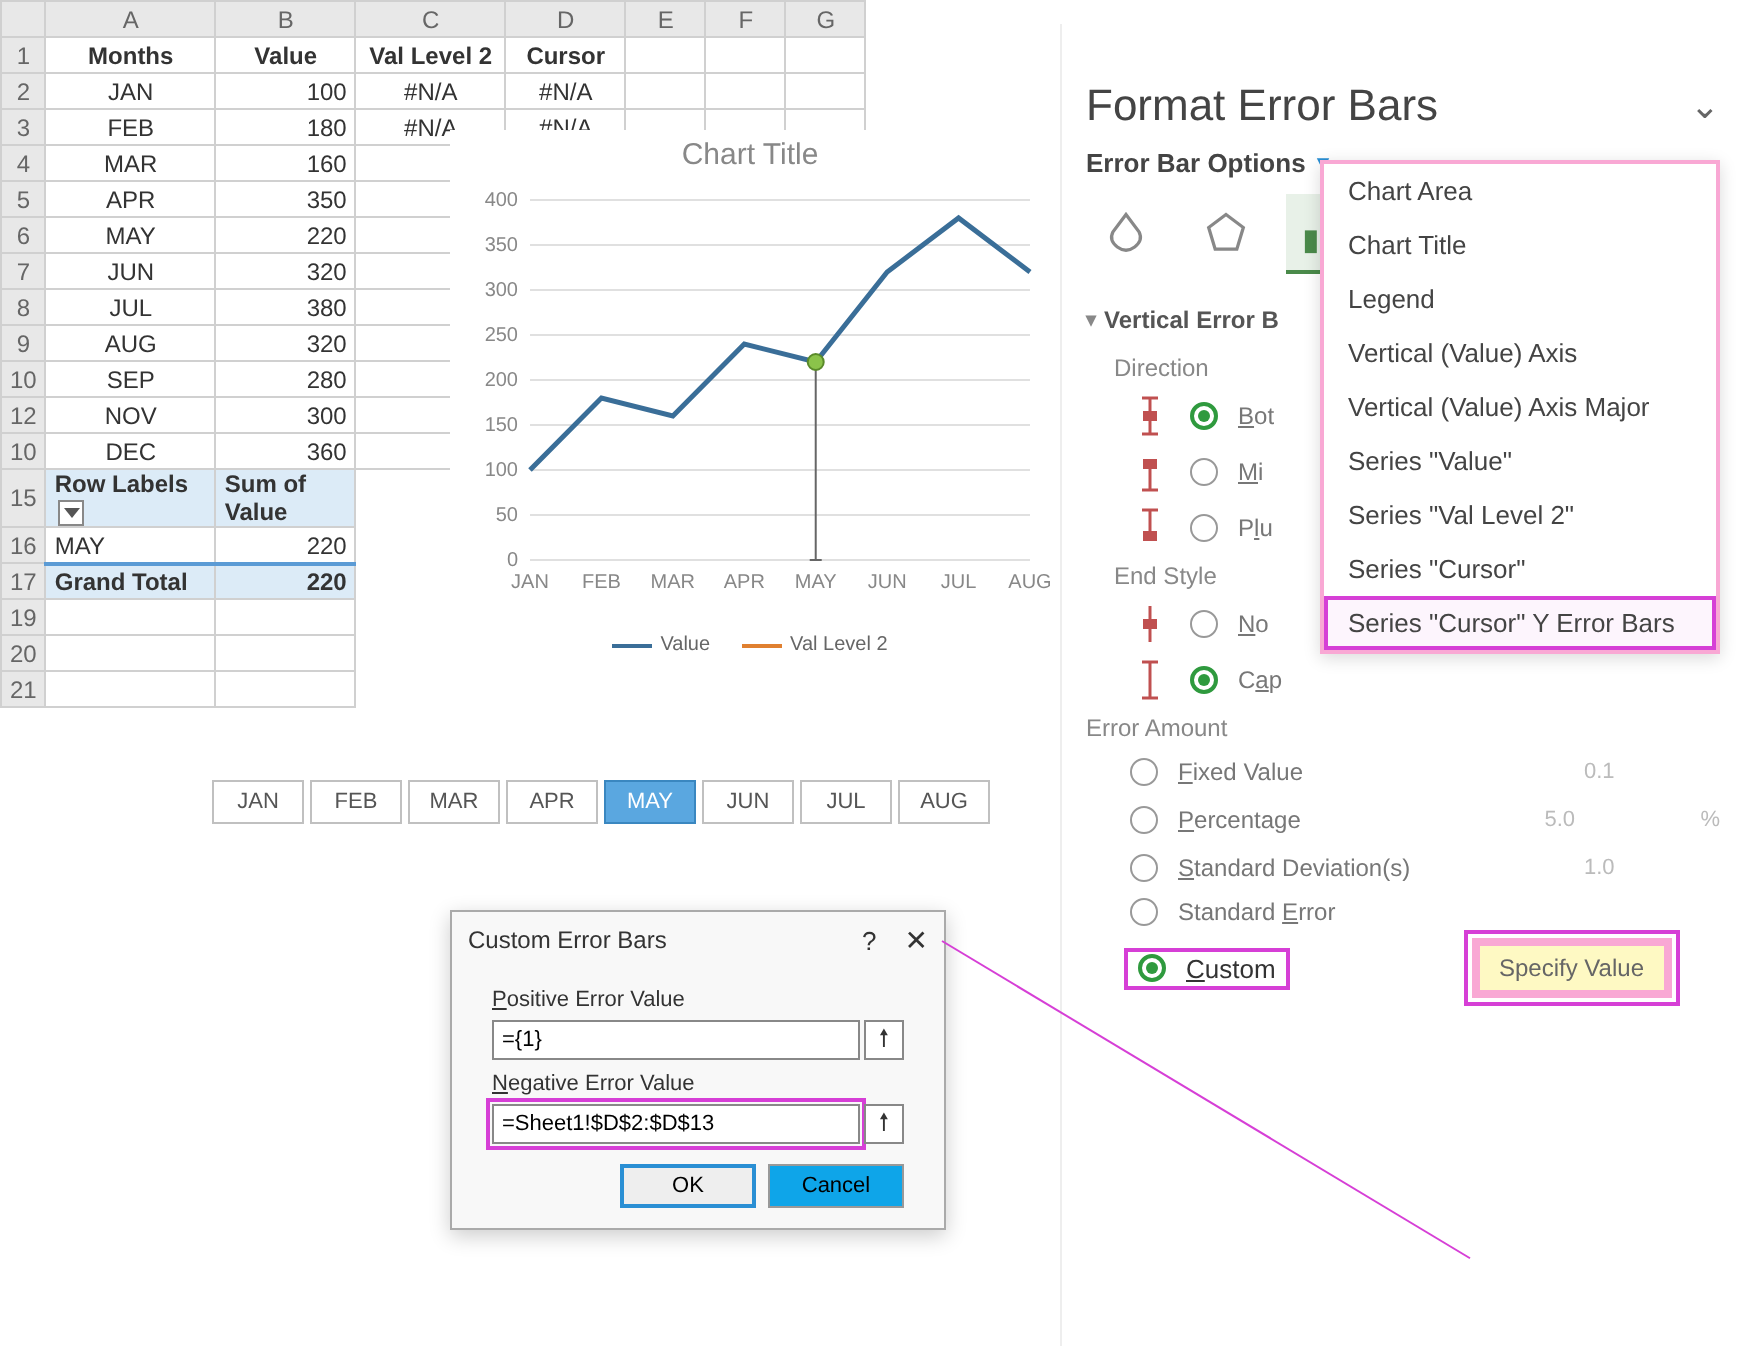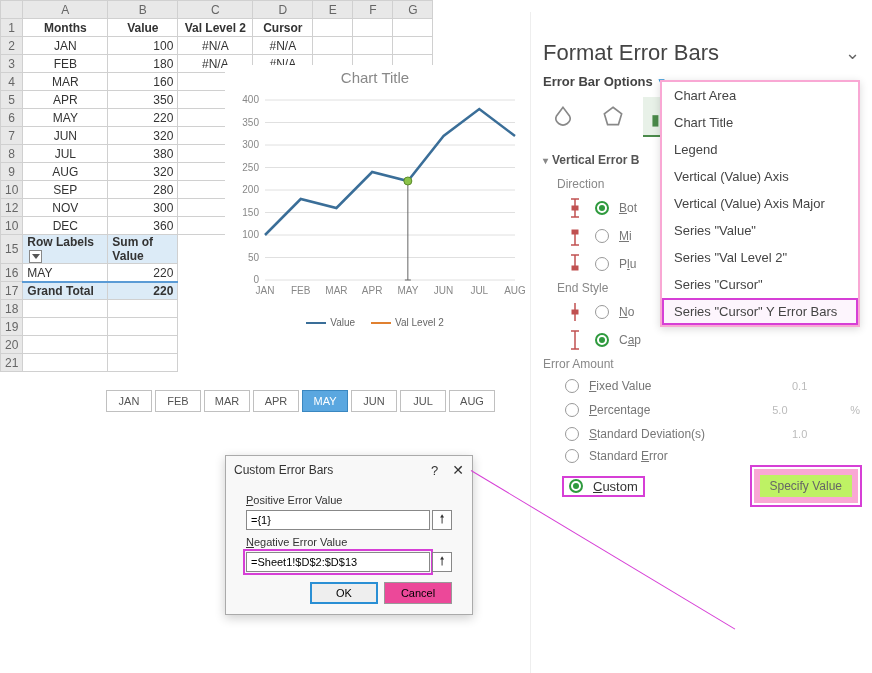--- a/index.html
+++ b/index.html
@@ -42,21 +42,21 @@
   .dlg-title .t { flex: 1; }
   .dlg-title .q { margin-right: 14px; font-size: 13px; }
   .dlg-title .x { font-size: 14px; }
   .dlg-body { padding: 4px 20px 10px; }
   .dlg-label { font-size: 11px; margin: 6px 0 4px; }
   .dlg-input-row { display: flex; gap: 2px; }
   .dlg-input { flex: 1; border: 1px solid #888; height: 20px; padding: 0 4px; font-size: 11px; background: #fff; }
   .dlg-input.hl { outline: 2px solid #d63fd6; outline-offset: 1px; }
   .dlg-pick { width: 20px; height: 20px; border: 1px solid #888; background: #fff; display: flex; align-items: center; justify-content: center; font-size: 12px; }
   .dlg-btns { display: flex; justify-content: flex-end; gap: 6px; margin-top: 10px; }
-  .dlg-btn { width: 68px; height: 22px; border: 1px solid #999; background: #ec4899; font-size: 11px; }
+  .dlg-btn { width: 68px; height: 22px; border: 1px solid #999; background: #0ea5e9; font-size: 11px; }
   .dlg-btn.ok { border: 2px solid #2a8fd4; background: #eee; }
   
   
   .pane { position: absolute; left: 530px; top: 12px; width: 342px; height: 673px; background: #fff; padding: 20px 12px 0; border-left: 1px solid #eee; }
   .pane-title { font-size: 22px; color: #444; font-weight: 300; margin: 8px 0 8px; display: flex; align-items: center; }
   .pane-title .chev { margin-left: auto; font-size: 18px; color: #666; }
   .pane-sub { font-size: 13px; font-weight: bold; color: #444; display: flex; align-items: center; gap: 6px; margin-bottom: 8px; }
   .pane-sub .dd { color: #2a8fd4; font-size: 11px; }
   .icon-row { display: flex; gap: 10px; margin-bottom: 12px; }
   .icon-box { width: 40px; height: 40px; display: flex; align-items: center; justify-content: center; }
@@ -68,21 +68,21 @@
   .opt-label { font-size: 12px; color: #888; margin: 6px 0 6px 14px; }
   .opt-row { display: flex; align-items: center; margin: 6px 0 6px 22px; gap: 10px; }
   .opt-radio { width: 14px; height: 14px; border: 1.5px solid #999; border-radius: 50%; display: inline-flex; align-items: center; justify-content: center; flex-shrink: 0; }
   .opt-radio.sel { border: 2.5px solid #2f9a3e; }
   .opt-radio.sel::after { content: ""; width: 6px; height: 6px; background: #2f9a3e; border-radius: 50%; }
   .opt-row .txt { font-size: 12px; color: #777; }
   .opt-row .txt u { text-decoration: underline; }
   .dir-icon { width: 20px; display: flex; justify-content: center; }
   .dir-icon svg { stroke: #c05050; fill: #c05050; }
   .amt-input { width: 50px; height: 18px; border: none; background: transparent; color: #bbb; font-size: 11px; text-align: left; margin-left: auto; margin-right: 20px; }
-  .specify-btn { border: 6px solid #f9a8d4; background: #bef264; padding: 4px 10px; font-size: 12px; color: #666; outline: 2px solid #d63fd6; outline-offset: 2px; margin-left: auto; margin-right: 2px; }
+  .specify-btn { border: 4px solid #f9a8d4; background: #fef9c3; padding: 4px 10px; font-size: 12px; color: #666; outline: 2px solid #d63fd6; outline-offset: 2px; margin-left: auto; margin-right: 24px; }
   .custom-row { display: flex; align-items: center; margin: 6px 0 6px 22px; gap: 10px; }
   .hlbox { outline: 2px solid #d63fd6; outline-offset: 1px; padding: 0 4px; display: inline-flex; align-items: center; gap: 10px; }
   
   
   .dropdown { position: absolute; left: 660px; top: 80px; width: 200px; background: #fff; border: 2px solid #f9a8d4; box-shadow: 0 2px 8px rgba(0,0,0,0.15); z-index: 50; }
   .dd-item { padding: 6px 12px; font-size: 13px; color: #444; cursor: pointer; }
   .dd-item.hl { outline: 2px solid #d63fd6; outline-offset: -2px; background: #fdf5fd; }
   
   
   .connector { position: absolute; border-top: 1px solid #d63fd6; transform-origin: left center; z-index: 5; }
@@ -231,26 +231,20 @@
       <tr>
         <th class="rowh">16</th>
         <td>MAY</td>
         <td class="right">220</td>
         <td colspan="5" style="border:none"></td>
       </tr>
       <tr>
         <th class="rowh">17</th>
         <td class="pivot-total">Grand Total</td>
         <td class="pivot-total right">220</td>
-        <td colspan="5" style="border:none"></td>
-      </tr>
-      <tr>
-        <th class="rowh">18</th>
-        <td></td>
-        <td></td>
         <td colspan="5" style="border:none"></td>
       </tr>
       <tr>
         <th class="rowh">19</th>
         <td></td>
         <td></td>
         <td colspan="5" style="border:none"></td>
       </tr>
       <tr>
         <th class="rowh">20</th>

